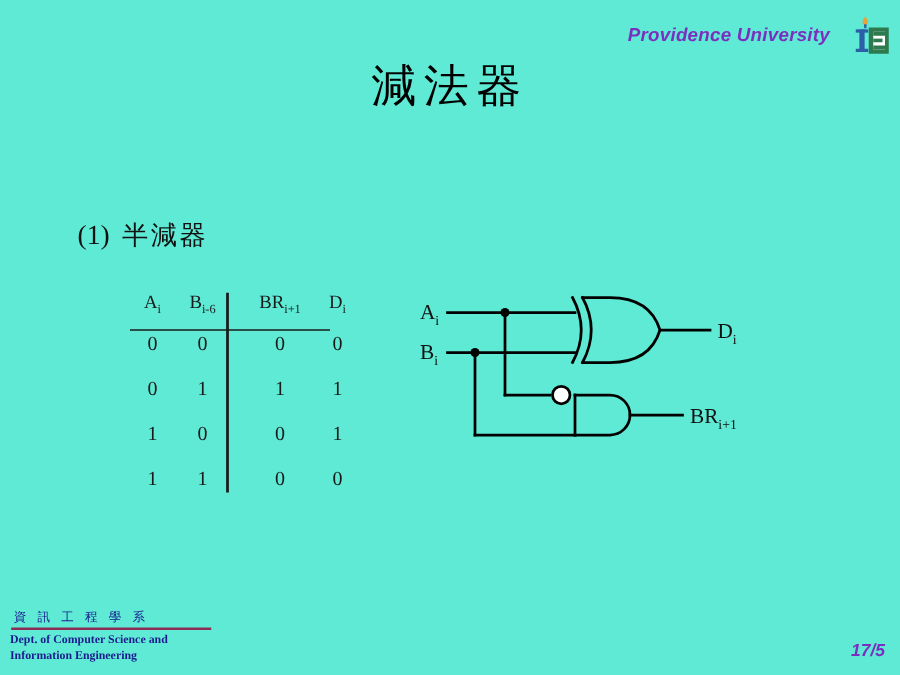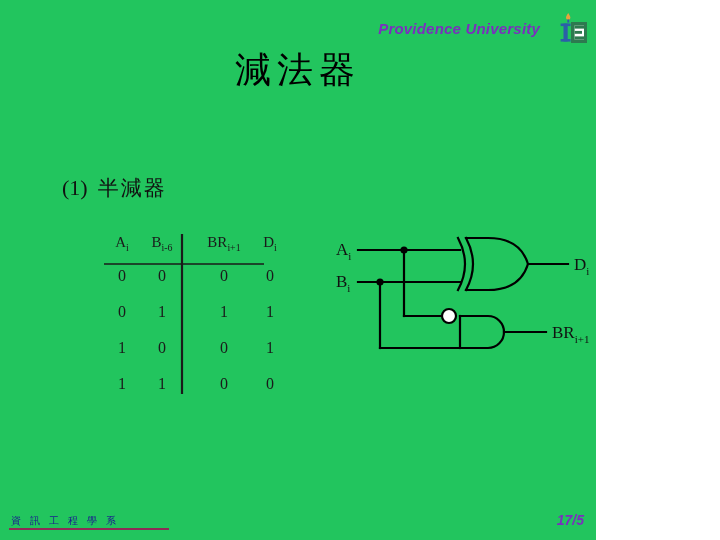--- a/index.html
+++ b/index.html
@@ -6,23 +6,23 @@
   html, body {
     margin: 0;
     padding: 0;
     background: #ffffff;
   }
   body {
     font-family: "Liberation Serif", serif;
   }
   .slide {
     position: relative;
-    width: 596px;
+    width: 720px;
     height: 540px;
-    background: #22c55e;
+    background: #5eead4;
     overflow: hidden;
   }
 
   
   .header {
     position: absolute;
     top: 12px;
     right: 8px;
     display: flex;
     align-items: center;
@@ -284,17 +284,21 @@
       </text>
       <text class="gate-label" x="216" y="106">
         <tspan>BR</tspan><tspan dy="5" font-size="11">i+1</tspan>
       </text>
     </svg>
   </div>
 
   <div class="footer">
     <div class="footer-cjk">資訊工程學系</div>
     <div class="footer-rule"></div>
+    <div class="footer-en">
+      <div>Dept. of Computer Science and</div>
+      <div>Information Engineering</div>
+    </div>
   </div>
 
   <div class="page-num">17/5</div>
 
 </div>
 
 </body></html>

